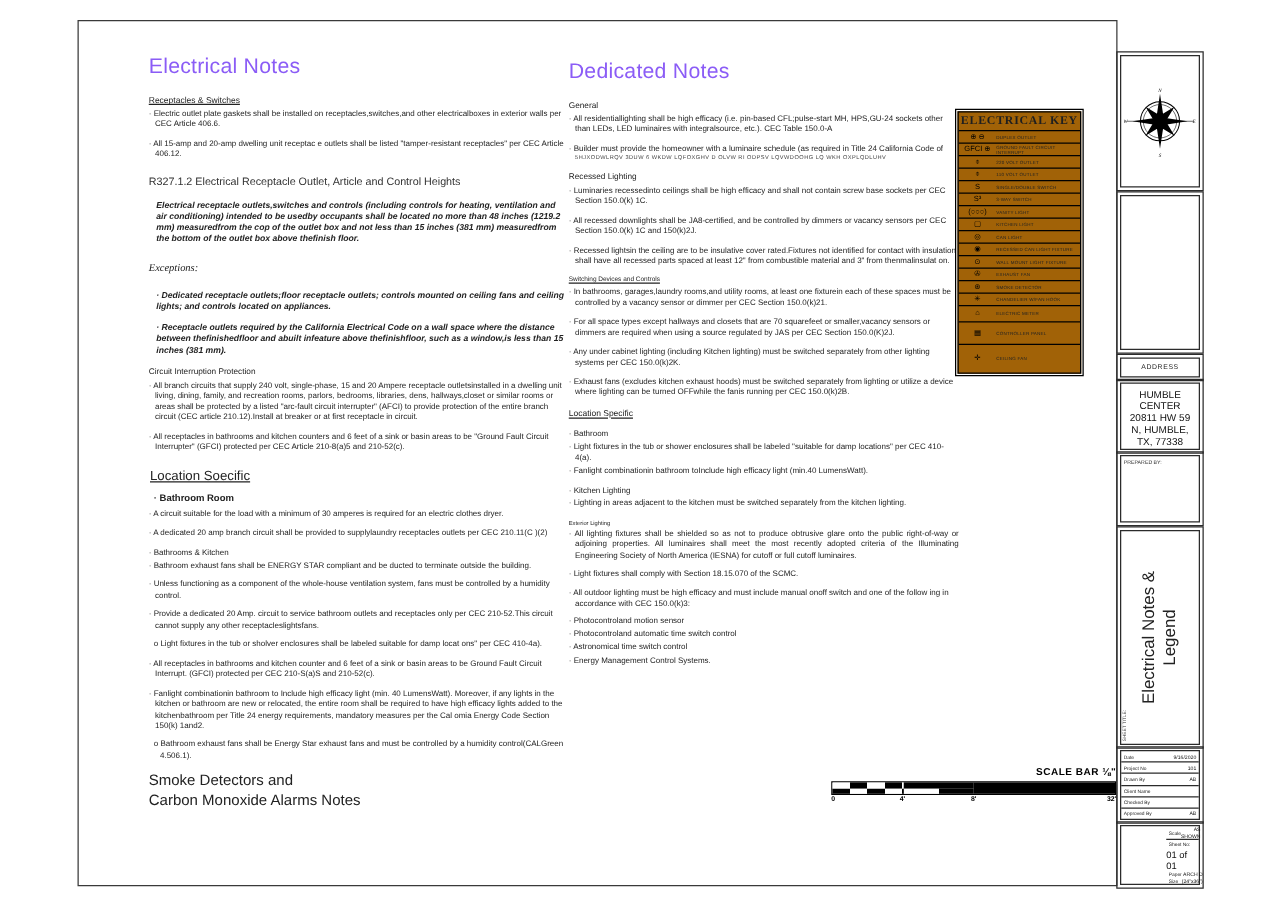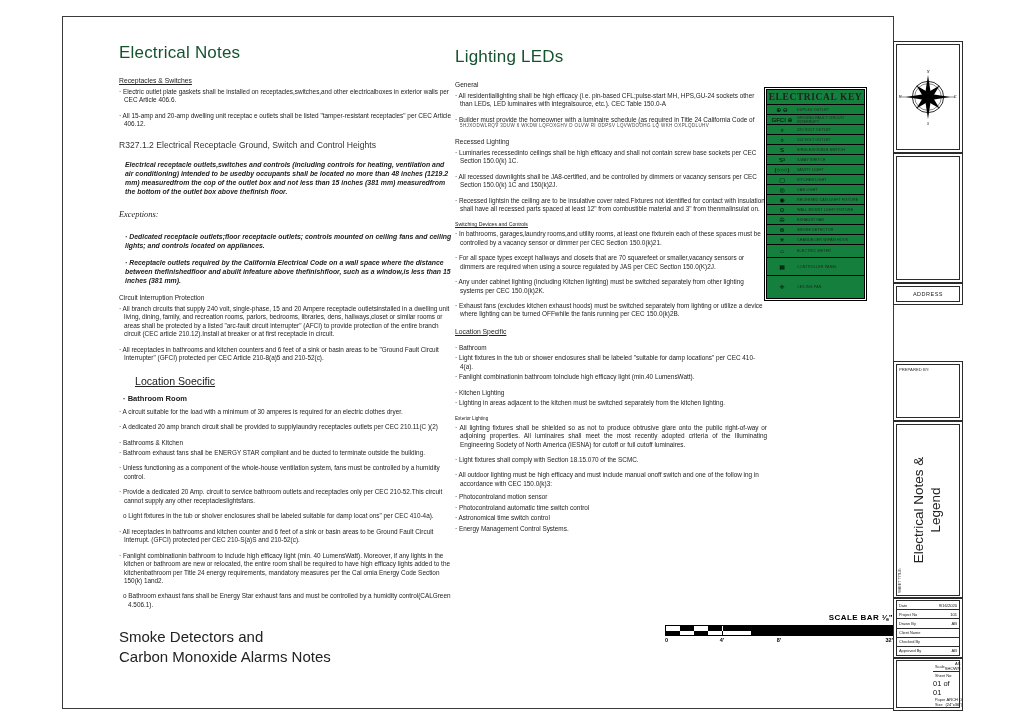--- a/index.html
+++ b/index.html
@@ -3,41 +3,41 @@
 <meta charset="utf-8">
 <style>
   html,body{margin:0;padding:0;background:#fff;}
   .page{position:relative;width:1024px;height:724px;background:#ffffff;overflow:hidden;
         font-family:"Liberation Sans",sans-serif;color:#1f1f1f;}
   
   .main-area{position:absolute;left:62px;top:16px;width:830px;height:691px;border:1px solid #3a3a3a;background:#fff;}
   .col{position:absolute;}
   .col-elec{left:56px;top:26px;width:334px;}
   .col-light{left:392px;top:30px;width:312px;}
-  h1.sec-title{font-size:17px;font-weight:400;margin:0 0 14px 0;color:#14532d;letter-spacing:.2px;}
+  h1.sec-title{font-size:17px;font-weight:400;margin:0 0 14px 0;color:#8b5cf6;letter-spacing:.2px;}
   .notes{display:block;}
   .n-item{font-size:6.4px;line-height:1.32;margin:0 0 5px 0;color:#222;}
   .s-para{padding-left:5px;text-indent:-5px;}
   .s-tight{margin-bottom:2px;}
   .s-gap-top{margin-top:7px;}
   .s-h-underline{font-size:6.8px;text-decoration:underline;margin:9px 0 2px 0;}
   .s-h-plain{font-size:6.6px;margin:9px 0 2px 0;}
   .s-h-small-underline{font-size:5.2px;text-decoration:underline;margin:8px 0 2px 0;}
   .s-h-tiny{font-size:4.6px;margin:8px 0 2px 0;}
   .s-head-mid{font-size:8.6px;margin:11px 0 9px 0;color:#333;}
   .s-bold-italic{font-size:6.9px;font-weight:bold;font-style:italic;margin:0 0 8px 0;padding-left:6px;}
   .s-serif-italic{font-family:"Liberation Serif",serif;font-style:italic;font-size:8.4px;margin:12px 0 12px 0;}
-  .s-h-large-underline{font-size:10.6px;text-decoration:underline;margin:12px 0 5px 16px;color:#222;}
+  .s-h-large-underline{font-size:10.6px;text-decoration:underline;margin:12px 0 5px 1px;color:#222;}
   .s-bold-item{font-size:7.6px;font-weight:bold;margin:2px 0 4px 4px;}
-  .s-title2{font-size:15px;margin-top:18px;white-space:pre-line;color:#222;}
+  .s-title2{font-size:12px;margin-top:8px;white-space:pre-line;color:#222;}
   .s-cipher{font-size:4.5px;letter-spacing:.4px;color:#444;margin:-3px 0 7px 5px;}
   .s-justify{text-align:justify;}
   .s-indent{padding-left:9px;text-indent:-5px;}
   
-  .key-box{position:absolute;left:703px;top:72px;width:97px;border:1px solid #000;outline:1px solid #000;outline-offset:1px;background:#15803d;}
+  .key-box{position:absolute;left:703px;top:72px;width:97px;border:1px solid #000;outline:1px solid #000;outline-offset:1px;background:#a16207;}
   .key-title{font-family:"Liberation Serif",serif;font-weight:bold;font-size:9.5px;text-align:center;
              letter-spacing:.6px;padding:2px 0;border-bottom:1px solid #000;}
   .key-row{display:flex;align-items:center;border-bottom:1px solid #000;height:9px;overflow:hidden;}
   .key-row:last-child{border-bottom:none;}
   .key-sym{width:30px;text-align:center;font-size:6px;line-height:1;flex:none;color:#000;}
   .key-label{font-size:3.6px;letter-spacing:.2px;color:#222;text-transform:uppercase;}
   
   .scalebar{position:absolute;left:602px;top:596px;width:228px;}
   .sb-label{text-align:right;font-size:8px;font-weight:bold;letter-spacing:.4px;color:#000;}
   .sb-bar{margin-top:3px;height:9px;border:1px solid #000;display:flex;background:#fff;}
@@ -88,21 +88,21 @@
 
   <div class="main-area">
 
     <div class="col col-elec">
       <h1 class="sec-title">Electrical Notes</h1>
       <div class="notes">
 
       <div class="n-item s-h-underline">Receptacles &amp; Switches</div>
           <div class="n-item s-para s-tight">· Electric outlet plate gaskets shall be installed on receptacles,switches,and other electricalboxes in exterior walls per CEC Article 406.6.</div>
           <div class="n-item s-para s-gap-top">· All 15-amp and 20-amp dwelling unit receptac e outlets shall be listed "tamper-resistant receptacles" per CEC Article 406.12.</div>
-          <div class="n-item s-head-mid">R327.1.2 Electrical Receptacle Ground, Switch and Control Heights</div>
+          <div class="n-item s-head-mid">R327.1.2 Electrical Receptacle Outlet, Article and Control Heights</div>
           <div class="n-item s-bold-italic">Electrical receptacle outlets,switches and controls (including controls for heating, ventilation and air conditioning) intended to be usedby occupants shall be located no more than 48 inches (1219.2 mm) measuredfrom the cop of the outlet box and not less than 15 inches (381 mm) measuredfrom the bottom of the outlet box above thefinish floor.</div>
           <div class="n-item s-serif-italic">Exceptions:</div>
           <div class="n-item s-bold-italic s-gap-top">· Dedicated receptacle outlets;floor receptacle outlets; controls mounted on ceiling fans and ceiling lights; and controls located on appliances.</div>
           <div class="n-item s-bold-italic s-gap-top">· Receptacle outlets required by the California Electrical Code on a wall space where the distance between thefinishedfloor and abuilt infeature above thefinishfloor, such as a window,is less than 15 inches (381 mm).</div>
           <div class="n-item s-h-plain">Circuit Interruption Protection</div>
           <div class="n-item s-para">· All branch circuits that supply 240 volt, single-phase, 15 and 20 Ampere receptacle outletsinstalled in a dwelling unit living, dining, family, and recreation rooms, parlors, bedrooms, libraries, dens, hallways,closet or similar rooms or areas shall be protected by a listed "arc-fault circuit interrupter" (AFCI) to provide protection of the entire branch circuit (CEC article 210.12).Install at breaker or at first receptacle in circuit.</div>
           <div class="n-item s-para s-gap-top">· All receptacles in bathrooms and kitchen counters and 6 feet of a sink or basin areas to be "Ground Fault Circuit Interrupter" (GFCI) protected per CEC Article 210-8(a)5 and 210-52(c).</div>
           <div class="n-item s-h-large-underline">Location Soecific</div>
           <div class="n-item s-bold-item">· Bathroom Room</div>
           <div class="n-item s-para">· A circuit suitable for the load with a minimum of 30 amperes is required for an electric clothes dryer.</div>
@@ -114,21 +114,21 @@
           <div class="n-item s-indent s-gap-top">o Light fixtures in the tub or sholver enclosures shall be labeled suitable for damp locat ons" per CEC 410-4a).</div>
           <div class="n-item s-para s-gap-top">· All receptacles in bathrooms and kitchen counter and 6 feet of a sink or basin areas to be Ground Fault Circuit Interrupt. (GFCI) protected per CEC 210-S(a)S and 210-52(c).</div>
           <div class="n-item s-para s-gap-top">· Fanlight combinationin bathroom to Include high efficacy light (min. 40 LumensWatt).  Moreover, if any lights in the kitchen or bathroom are new or relocated, the entire room shall be required to have high efficacy lights added to the kitchenbathroom  per Title 24 energy requirements, mandatory measures per the Cal omia Energy Code Section 150(k) 1and2.</div>
           <div class="n-item s-indent s-gap-top">o Bathroom exhaust fans shall be Energy Star exhaust fans and must be controlled by a humidity control(CALGreen 4.506.1).</div>
           <div class="n-item s-title2">Smoke Detectors and
 Carbon Monoxide Alarms Notes</div>
         </div>
     </div>
 
     <div class="col col-light">
-      <h1 class="sec-title">Lighting LEDs</h1>
+      <h1 class="sec-title">Dedicated Notes</h1>
       <div class="notes">
 
       <div class="n-item s-h-plain s-gap-top">General</div>
           <div class="n-item s-para s-tight">· All residentiallighting shall be high efficacy (i.e. pin-based CFL;pulse-start MH, HPS,GU-24 sockets other than LEDs, LED luminaires with integralsource, etc.). CEC Table 150.0-A</div>
           <div class="n-item s-para s-tight s-gap-top">· Builder must provide the homeowner with a luminaire schedule (as required in Title 24 California Code of</div>
           <div class="n-item s-cipher">5HJXODWLRQV 3DUW 6 WKDW LQFOXGHV D OLVW RI ODPSV LQVWDOOHG LQ WKH OXPLQDLUHV</div>
           <div class="n-item s-h-plain">Recessed Lighting</div>
           <div class="n-item s-para">· Luminaries recessedinto ceilings shall be high efficacy and shall not contain screw base sockets per CEC Section 150.0(k) 1C.</div>
           <div class="n-item s-para s-gap-top">· All recessed downlights shall be JA8-certified, and be controlled by dimmers or vacancy sensors per CEC Section 150.0(k) 1C and 150(k)2J.</div>
           <div class="n-item s-para s-gap-top">· Recessed lightsin the ceiling are to be insulative cover rated.Fixtures not identified for contact with insulation shall have all recessed parts spaced at least 12" from combustible material and 3" from thenmalinsulat on.</div>
@@ -268,20 +268,25 @@
         <text x="5" y="52.5" font-size="7" font-style="italic" font-family="Liberation Serif, serif" text-anchor="end">W</text>
       </svg>
     </div>
 
     <div class="tb-box blank-box"></div>
 
     <div class="tb-box addr-label">
       <span>ADDRESS</span>
     </div>
 
+    <div class="tb-box addr-text">HUMBLE
+CENTER
+20811 HW 59
+N, HUMBLE,
+TX, 77338</div>
 
     <div class="tb-box prepared">
       <span>PREPARED BY:</span>
     </div>
 
     <div class="tb-box sheet-title-box">
       <span class="st-label">SHEET TITLE:</span>
       <div class="st-text">Electrical Notes &amp;
 Legend</div>
     </div>

